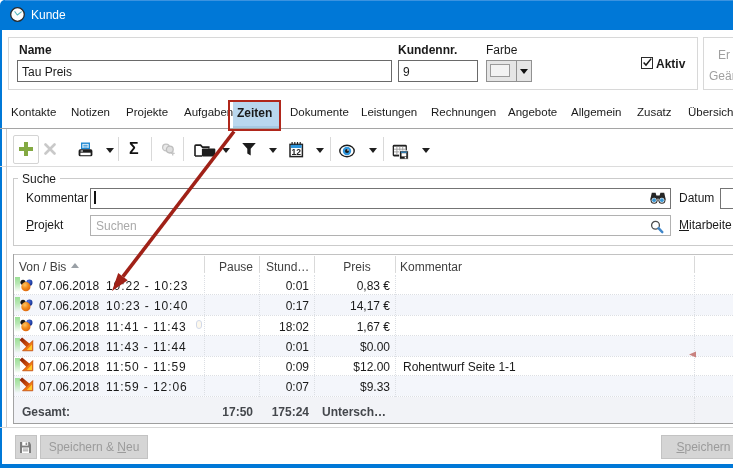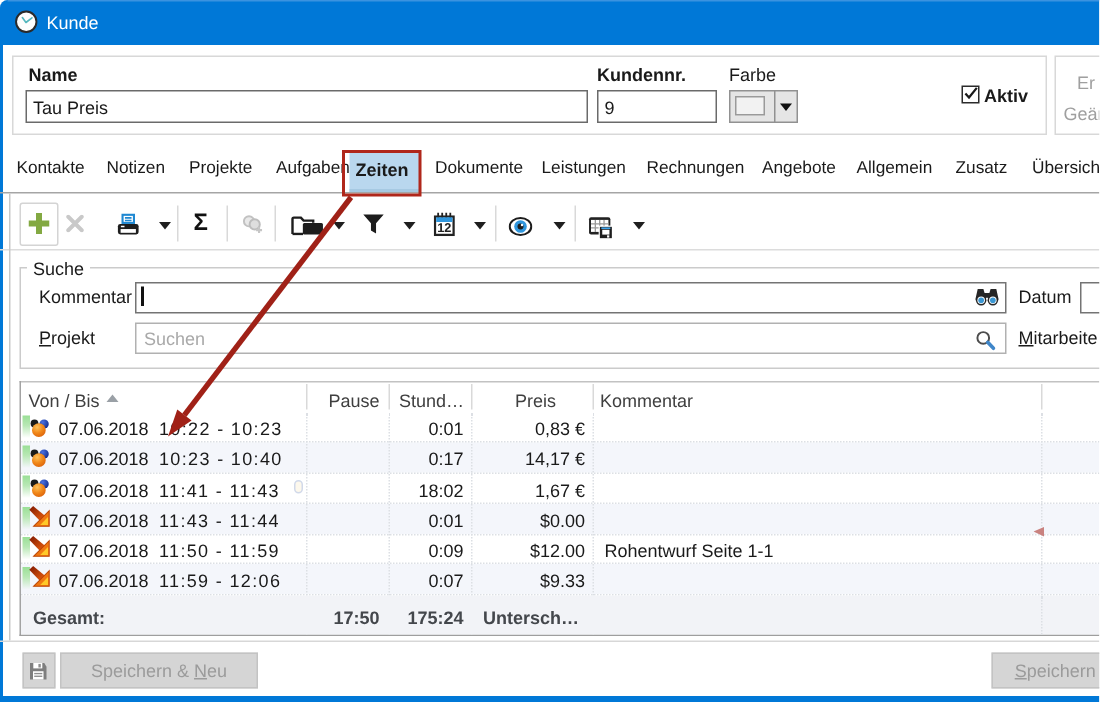--- a/index.html
+++ b/index.html
@@ -305,21 +305,21 @@
 <div class="ab" style="left:0;top:427px;width:733px;height:1px;background:#d7d7d7"></div>
 <div class="ab" style="left:15px;top:435px;width:22px;height:24px;background:#d5d5d5;border:1px solid #c3c3c3"></div>
 <svg class="ab" style="left:19px;top:441px" width="13" height="13" viewBox="0 0 13 13">
  <path d="M1 1 h9.5 L12 3.5 V12 H1 Z" fill="#7e7e7e"></path>
  <rect x="3.2" y="1" width="6" height="3.6" fill="#fff"></rect>
  <rect x="6.6" y="1.6" width="1.6" height="2.4" fill="#8d8d8d"></rect>
  <rect x="3" y="6.5" width="7" height="5.5" fill="#fff"></rect>
  <rect x="3.8" y="7.6" width="5.4" height="0.9" fill="#8d8d8d"></rect>
  <rect x="3.8" y="9.4" width="5.4" height="0.9" fill="#8d8d8d"></rect>
 </svg>
-<div class="ab" style="left:40px;top:435px;width:132px;height:24px;background:#d5d5d5;border:1px solid #c3c3c3;color:#9b9b9b;text-align:center;line-height:22px">Speichern &amp; <u>N</u>eu</div>
+<div class="ab" style="left:40px;top:435px;width:108px;height:24px;background:#d5d5d5;border:1px solid #c3c3c3;color:#9b9b9b;text-align:center;line-height:22px">Speichern &amp; <u>N</u>eu</div>
 <div class="ab" style="left:661px;top:435px;width:85px;height:24px;background:#d5d5d5;border:1px solid #c3c3c3;color:#9b9b9b;text-align:center;line-height:22px"><u>S</u>peichern</div>
 
 <div class="ab" style="left:228px;top:100px;width:53px;height:31px;border:2px solid #b0271b;z-index:30"></div>
 <svg class="ab" style="left:90px;top:125px;z-index:31" width="160" height="180" viewBox="0 0 160 180">
  <line x1="144" y1="6.5" x2="32.9" y2="151.7" stroke="#a02117" stroke-width="3.6"></line>
  <polygon points="22,166 37.7,155.3 28.2,148.0" fill="#a02117"></polygon>
 </svg>
 
 </div>
 

